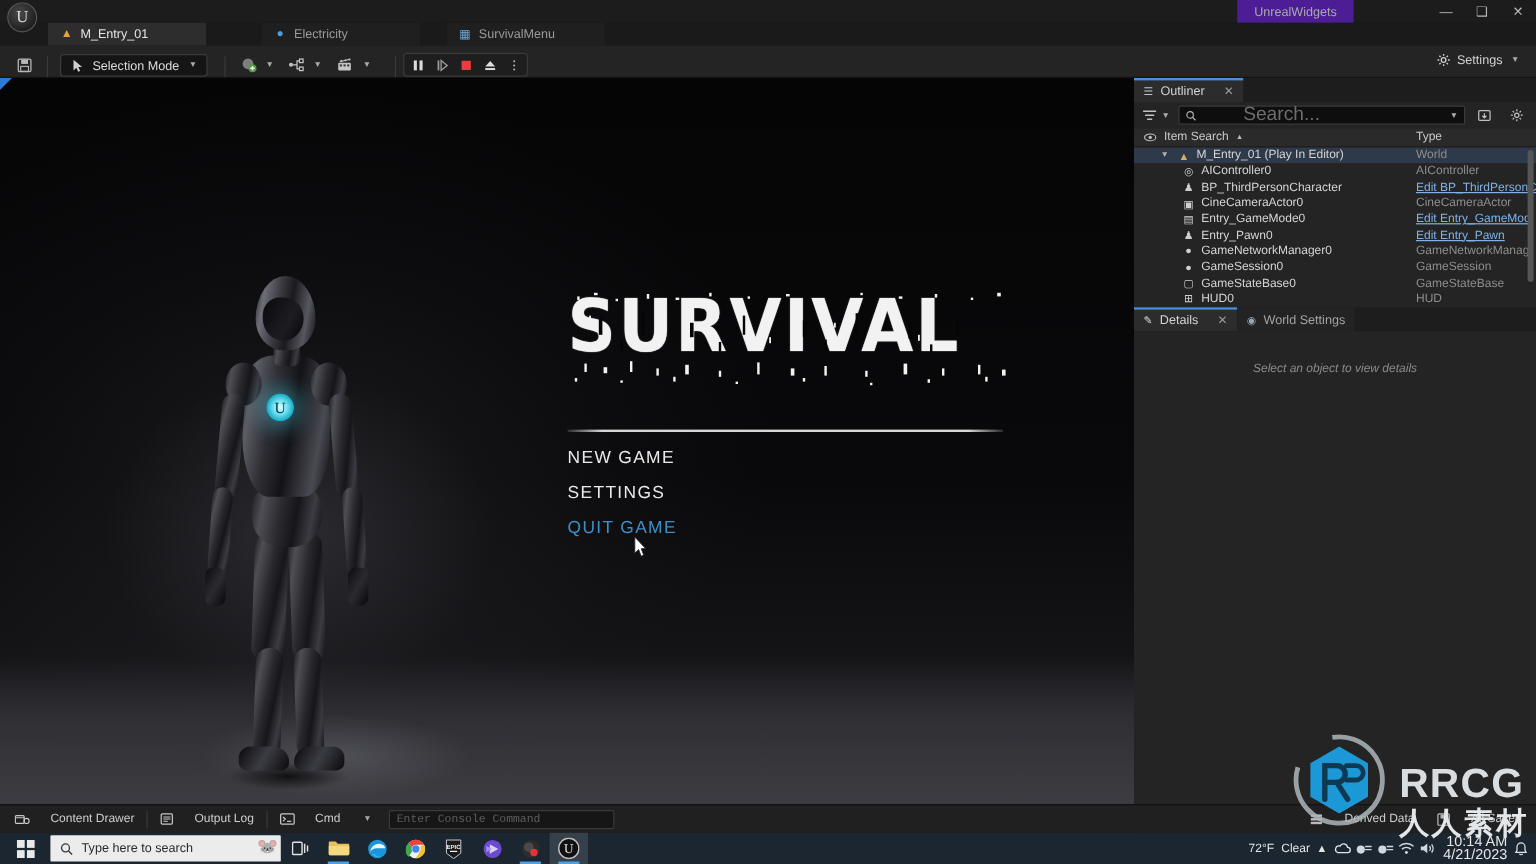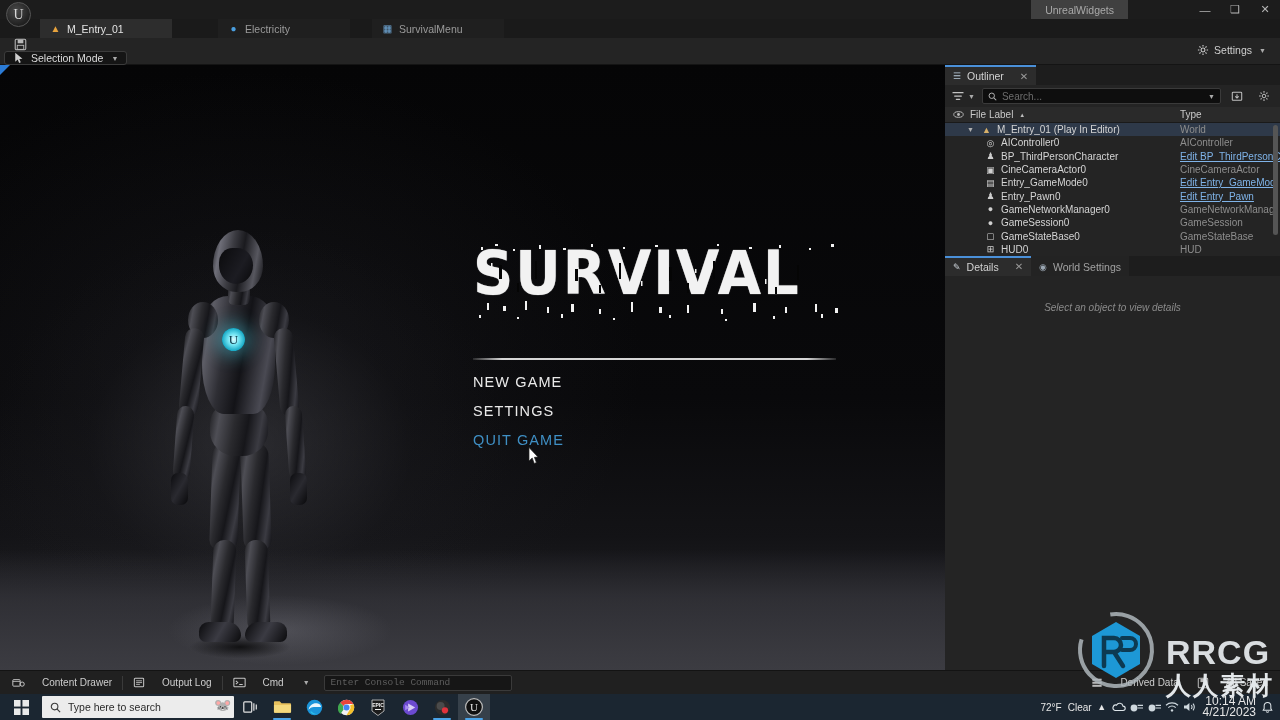--- a/index.html
+++ b/index.html
@@ -32,21 +32,21 @@
     display: flex; align-items: center; gap: 0px;
   }
   .menubar .mi {
     color: #c8c8c8; font-size: 11px; padding: 2px 9px; line-height: 15px;
     cursor: default; white-space: nowrap;
   }
   .win-title {
     position: absolute; right: 152px; top: 0; height: 19px;
     display: flex; align-items: center;
     color: #a9a9a9; font-size: 10.5px;
-    padding: 0 14px; background: #404040;
+    padding: 0 14px; background: #4c1d95;
   }
   .wbtns { position: absolute; right: 0; top: 0; height: 19px; display: flex; }
   .wbtn {
     width: 30px; height: 19px; display: flex; align-items: center; justify-content: center;
     color: #b5b5b5; font-size: 11px;
   }
 
   
   .tabstrip {
     position: absolute; top: 19px; left: 0; width: 1280px; height: 19px;
@@ -62,23 +62,22 @@
     min-width: 132px;
   }
   .etab.active { background: #2d2d2d; color: #e4e4e4; }
   .etab.inactive { background: #1f1f1f; color: #9a9a9a; }
   .etab .tico { width: 11px; height: 11px; display:flex; align-items:center; justify-content:center; font-size: 10px; }
 
   
   .toolbar {
     position: absolute; top: 38px; left: 0; width: 1280px; height: 27px;
     background: #242424;
-    display: flex; align-items: flex-start;
+    display: flex; align-items: flex-end;
     border-bottom: 1px solid #141414;
-    flex-direction: column;
   }
   .tb-sep { width: 1px; height: 17px; background: #3a3a3a; margin: 0 6px; }
   .tb-btn {
     height: 20px; display: flex; align-items: center; gap: 4px;
     padding: 0 6px; color: #cfcfcf; font-size: 10.5px; border-radius: 2px;
   }
   .mode-btn {
     background: #151515; border: 1px solid #3b3b3b; border-radius: 3px;
     height: 19px; padding: 0 8px; display:flex; align-items:center; gap:6px;
     color: #dcdcdc; font-size: 10.5px; margin-left: 4px;
@@ -212,21 +211,21 @@
   .search-row {
     display: flex; align-items: center; gap: 5px;
     height: 22px; padding: 0 5px; background: #242424;
   }
   .filt { display: flex; align-items: center; gap: 2px; color: #c3c3c3; font-size: 10px; padding: 0 2px; }
   .searchbox {
     flex: 1; display: flex; align-items: center; gap: 5px;
     background: #0e0e0e; border: 1px solid #3a3a3a; border-radius: 2px;
     height: 16px; padding: 0 5px;
   }
-  .searchbox .ph { color: #6d6d6d; font-size: 10px; flex: 1; }
+  .searchbox .ph { color: #6d6d6d; font-size: 16px; flex: 1; margin-left: 34px; }
   .sicon { width: 22px; height: 16px; display:flex; align-items:center; justify-content:center; color:#c0c0c0; font-size:10px; }
 
   .col-head {
     display: flex; align-items: center; height: 16px;
     background: #2a2a2a; border-bottom: 1px solid #1a1a1a;
     font-size: 10px; color: #c9c9c9;
   }
   .col-head .c1 { width: 235px; padding-left: 8px; display:flex; align-items:center; gap:6px;}
   .col-head .c2 { flex: 1; }
 
@@ -574,21 +573,21 @@
           </svg>
       </div>
     </div>
 
     <div class="col-head">
       <div class="c1">
         <svg width="11" height="9" viewBox="0 0 14 11">
             <ellipse cx="7" cy="5.5" rx="6" ry="3.6" fill="none" stroke="#bdbdbd" stroke-width="1.2"></ellipse>
             <circle cx="7" cy="5.5" r="1.8" fill="#bdbdbd"></circle>
           </svg>
-        <span>File Label</span>
+        <span>Item Search</span>
         <span style="font-size:6px;color:#bdbdbd;">▲</span>
       </div>
       <div class="c2">
         <span>Type</span>
       </div>
     </div>
 
     <div class="tree">
       <div class="trow selected">
         <div class="lbl" style="padding-left:22px;">

